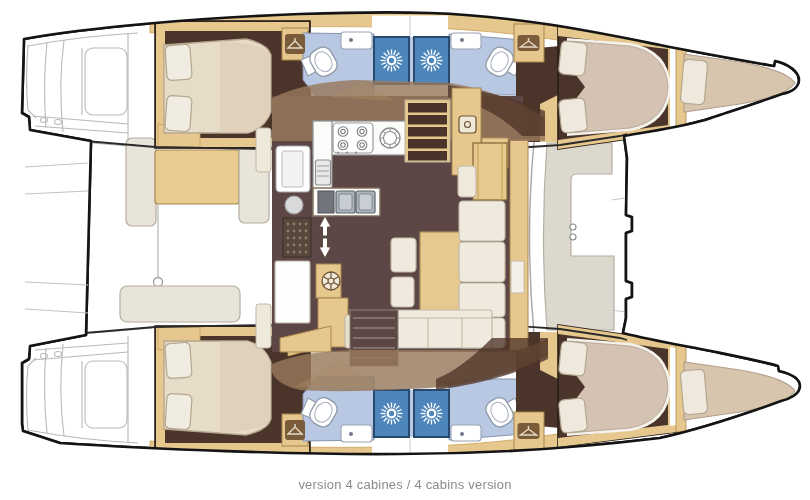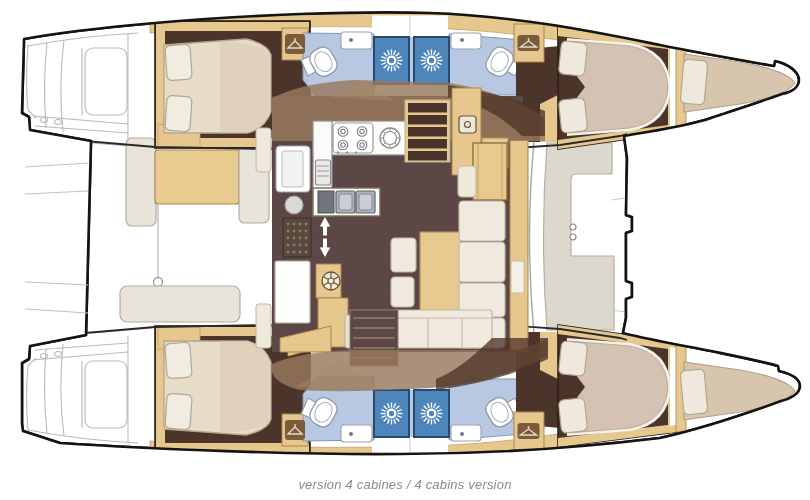--- a/index.html
+++ b/index.html
@@ -1,16 +1,16 @@
 <!DOCTYPE html>
 <html><head>
 <meta charset="utf-8">
 <style>
   html,body{margin:0;padding:0;background:#ffffff;}
-  #wrap{width:810px;height:500px;position:relative;overflow:hidden;background:#737373;font-style:italic;}
+  #wrap{width:810px;height:500px;position:relative;overflow:hidden;background:#737373;}
   svg{display:block;}
   .cap{font-family:"Liberation Sans",sans-serif;font-size:13px;letter-spacing:.2px;fill:#8a8b8c;}
 </style>
 </head>
 <body>
 <div id="wrap">
 <svg width="810" height="500" viewBox="0 0 810 500" xmlns="http://www.w3.org/2000/svg">
 
 <rect x="0" y="0" width="810" height="500" fill="#ffffff"></rect>
 

